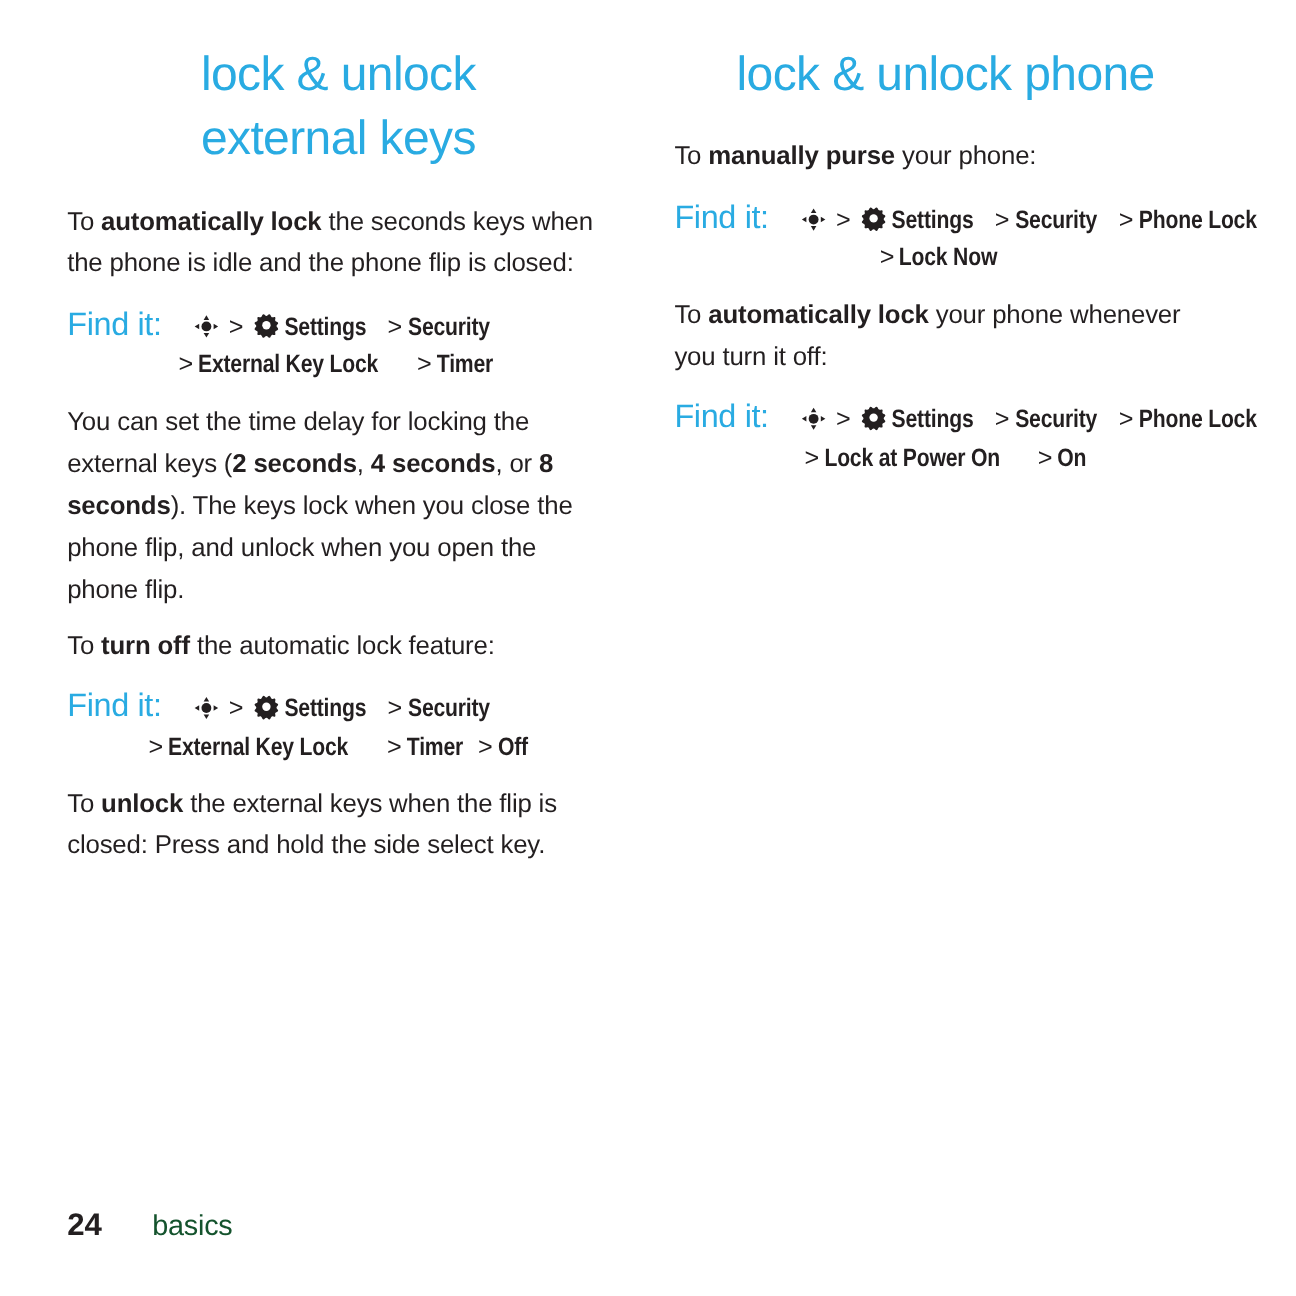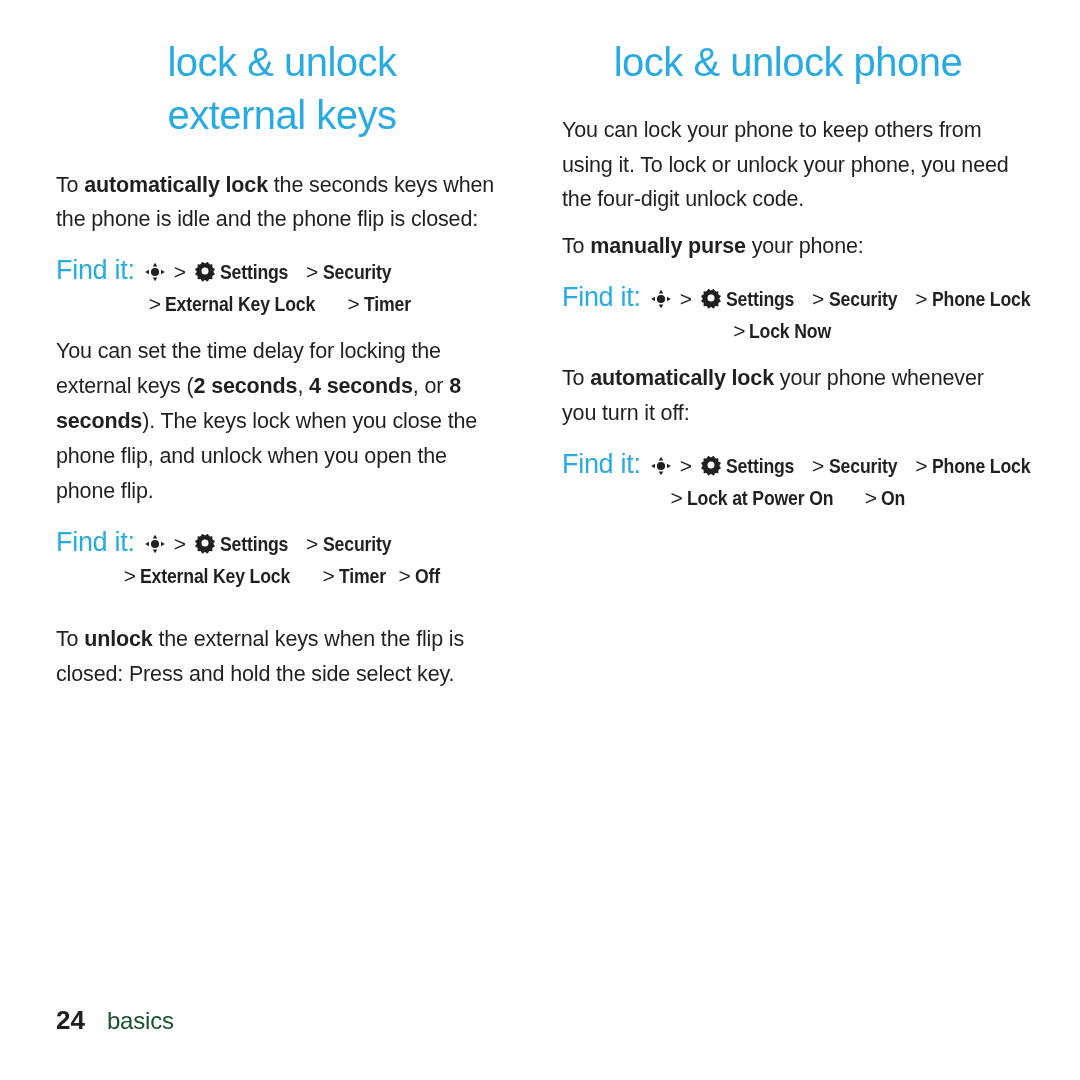--- a/index.html
+++ b/index.html
@@ -64,21 +64,21 @@
   .findit-line {
     display: block;
     line-height: 1.45;
     white-space: nowrap;
   }
   .findit-label {
     color: #29abe2;
     font-size: 27px;
     font-weight: 400;
     letter-spacing: -0.3px;
-    margin-right: 7px;
+    margin-right: 24px;
     vertical-align: baseline;
   }
   .path {
     font-size: 21px;
     font-weight: bold;
     color: #231f20;
     letter-spacing: -0.2px;
     vertical-align: baseline;
   }
   .path .sep {
@@ -102,22 +102,22 @@
     vertical-align: -3px;
     margin: 0 3px 0 2px;
   }
   .ico svg { display: block; }
 
   .footer {
     position: absolute;
     left: 56px;
     bottom: 44px;
     display: flex;
-    align-items: center;
-    gap: 22px;
+    align-items: flex-end;
+    gap: 42px;
   }
   .footer .pagenum {
     font-size: 26px;
     font-weight: bold;
     color: #231f20;
   }
   .footer .section {
     font-size: 24px;
     color: #14532d;
     letter-spacing: -0.2px;
@@ -155,53 +155,53 @@
               <circle cx="12" cy="11" r="3.5" fill="#ffffff"></circle>
             </svg></span><span class="path"><span class="cond">Settings</span><span class="sep">&gt;</span><span class="cond">Security</span></span>
       </span>
       <span class="path2"><span class="sep">&gt;</span><span class="cond">External Key Lock</span><span class="sep">&gt;</span><span class="cond">Timer</span></span>
     </div>
 
     <p class="body" style="margin-top:18px;">
       <span>You can set the time delay for locking the external keys (</span><b>2 seconds</b><span>, </span><b>4 seconds</b><span>, or </span><b>8 seconds</b><span>). The keys lock when you close the phone flip, and unlock when you open the phone flip.</span>
     </p>
 
+    <p class="body tight">
+      <span>To </span><b>turn off</b><span> the automatic lock feature:</span>
+    </p>
 
     <div class="finditblock">
       <span class="findit-line">
         <span class="findit-label">Find it:</span><span class="ico"><svg width="22" height="20" viewBox="0 0 22 20">
               <circle cx="11" cy="10" r="4.1" fill="#231f20"></circle>
               <polygon points="11,0.8 13.3,4.6 8.7,4.6" fill="#231f20"></polygon>
               <polygon points="11,19.2 13.3,15.4 8.7,15.4" fill="#231f20"></polygon>
               <polygon points="1.2,10 5,7.7 5,12.3" fill="#231f20"></polygon>
               <polygon points="20.8,10 17,7.7 17,12.3" fill="#231f20"></polygon>
             </svg></span><span class="path"><span class="sep">&gt;</span></span><span class="ico"><svg width="24" height="22" viewBox="0 0 24 22">
               <g fill="#231f20">
                 <path d="M12 3.3c-1.0 0-1.6-1.6-2.6-1.4-1.0.2-1.0 1.9-1.9 2.4-.9.5-2.1-.6-2.8.1-.7.7.4 1.9-.1 2.8-.5.9-2.2.9-2.4 1.9-.2 1.0 1.4 1.6 1.4 2.6s-1.6 1.6-1.4 2.6c.2 1.0 1.9 1.0 2.4 1.9.5.9-.6 2.1.1 2.8.7.7 1.9-.4 2.8.1.9.5.9 2.2 1.9 2.4 1.0.2 1.6-1.4 2.6-1.4s1.6 1.6 2.6 1.4c1.0-.2 1.0-1.9 1.9-2.4.9-.5 2.1.6 2.8-.1.7-.7-.4-1.9.1-2.8.5-.9 2.2-.9 2.4-1.9.2-1.0-1.4-1.6-1.4-2.6s1.6-1.6 1.4-2.6c-.2-1.0-1.9-1.0-2.4-1.9-.5-.9.6-2.1-.1-2.8-.7-.7-1.9.4-2.8-.1-.9-.5-.9-2.2-1.9-2.4-1.0-.2-1.6 1.4-2.6 1.4z"></path>
               </g>
               <circle cx="12" cy="11" r="3.5" fill="#ffffff"></circle>
             </svg></span><span class="path"><span class="cond">Settings</span><span class="sep">&gt;</span><span class="cond">Security</span></span>
       </span>
       <span class="path2"><span class="sep">&gt;</span><span class="cond">External Key Lock</span><span class="sep">&gt;</span><span class="cond">Timer</span><span class="sep">&gt;</span><span class="cond">Off</span></span>
     </div>
 
-    <p class="body" style="margin-top:34px;">
+    <p class="body" style="margin-top:18px;">
       <span>To </span><b>unlock</b><span> the external keys when the flip is closed: Press and hold the side select key.</span>
     </p>
   </div>
 
   <div class="col col-right">
 
     <h1 class="title" style="margin-bottom:24px;">
       <span class="ln">lock &amp; unlock phone</span>
     </h1>
 
-    <p class="body">
-      <span>You can lock your phone to keep others from using it. To lock or unlock your phone, you need the four-digit unlock code.</span>
-    </p>
 
     <p class="body tight">
       <span>To </span><b>manually purse</b><span> your phone:</span>
     </p>
 
     <div class="finditblock">
       <span class="findit-line">
         <span class="findit-label">Find it:</span><span class="ico"><svg width="22" height="20" viewBox="0 0 22 20">
               <circle cx="11" cy="10" r="4.1" fill="#231f20"></circle>
               <polygon points="11,0.8 13.3,4.6 8.7,4.6" fill="#231f20"></polygon>

